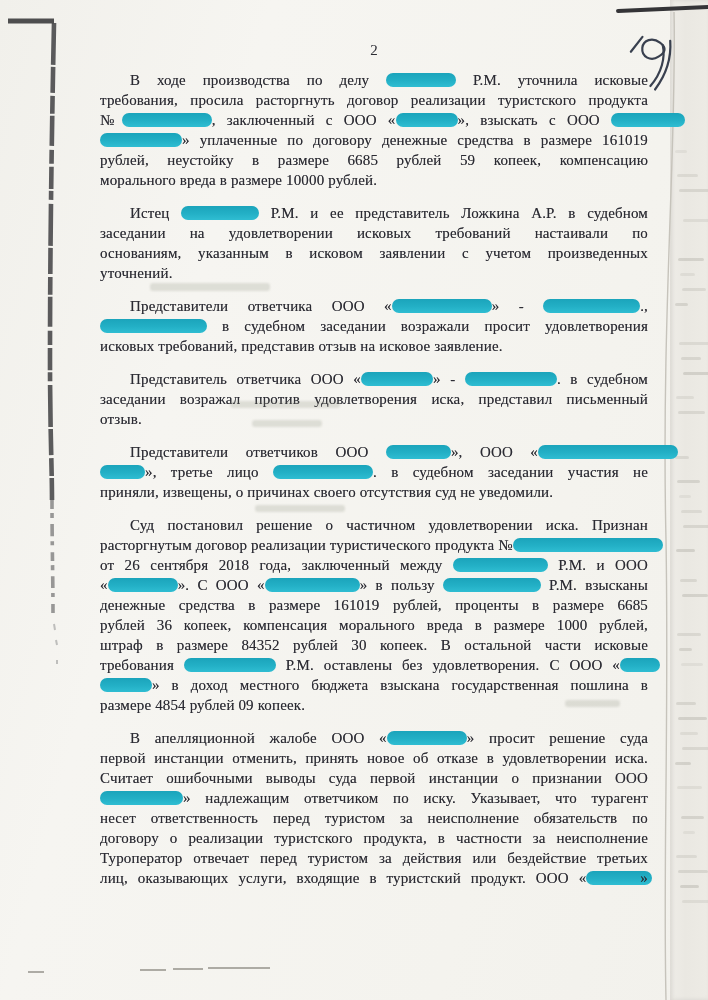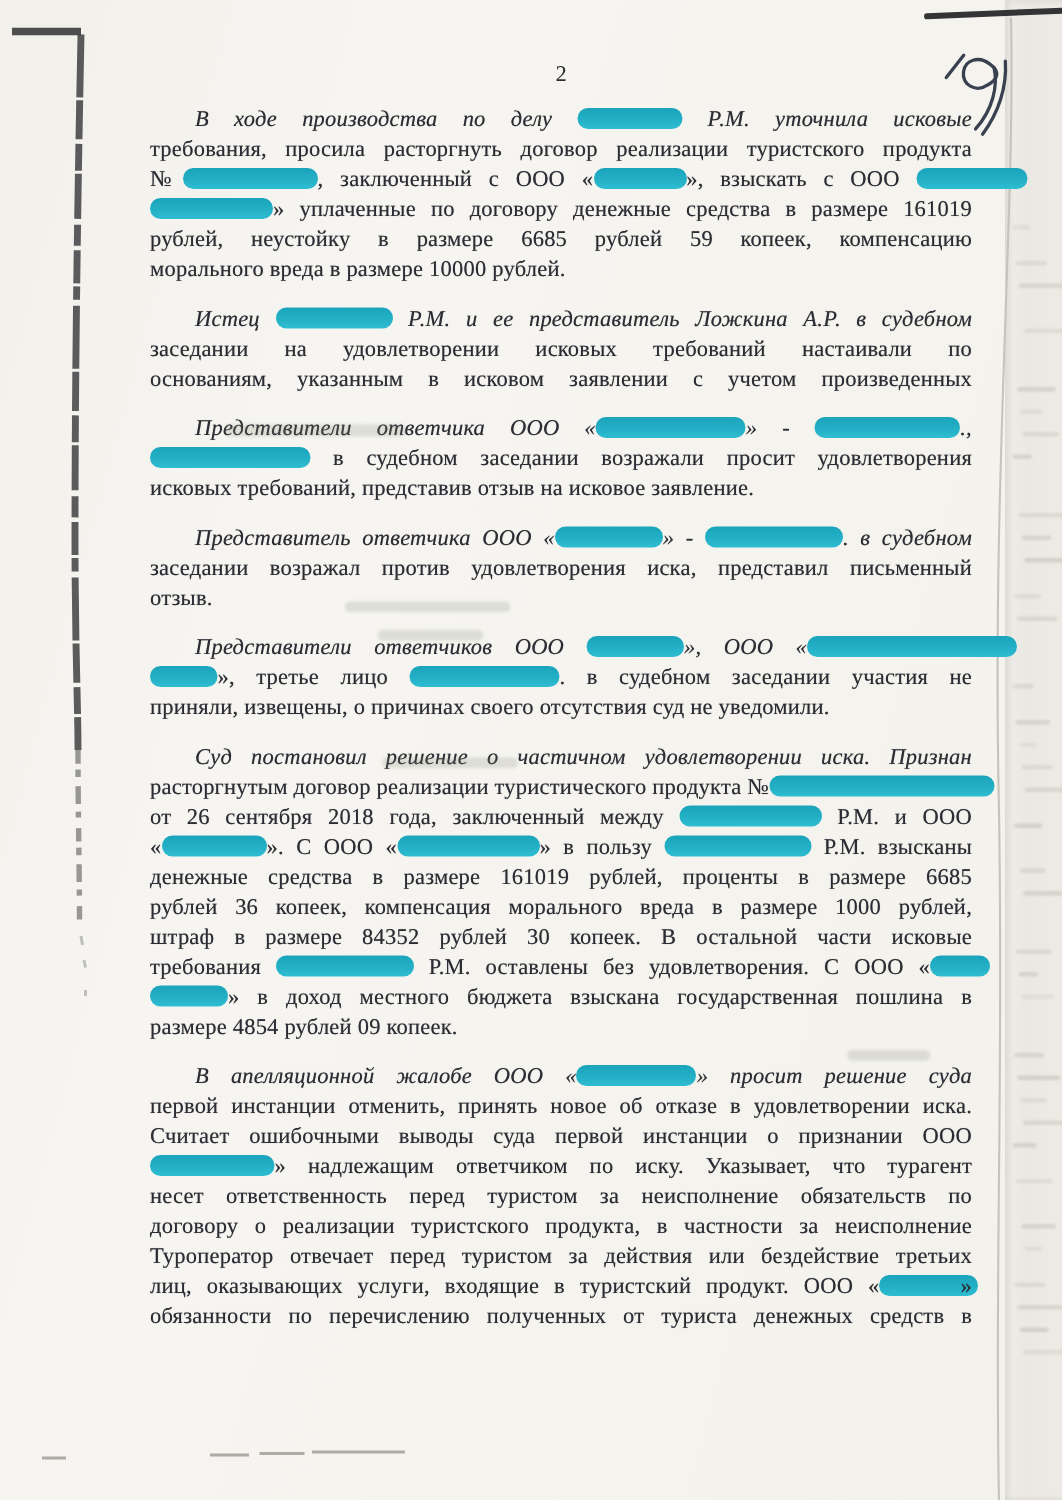--- a/index.html
+++ b/index.html
@@ -20,21 +20,21 @@
   
   #pagenum{position:absolute;left:100px;top:42px;width:548px;text-align:center;
            font-size:15px;color:#2c2c34;}
   #content{position:absolute;left:100px;top:70px;width:548px;color:#2b2b33;
            font-size:15px;letter-spacing:.15px;
            text-shadow:0 0 .5px rgba(43,43,51,.55);}
   .para{margin:0 0 13px 0;}
   .line{height:20px;line-height:20px;white-space:nowrap;
         text-align:justify;text-align-last:justify;}
   .line.last{text-align:left;text-align-last:left;}
-  .line.indent{padding-left:30px;font-style:italic;}
+  .line.indent{padding-left:30px;}
   .redact{display:inline-block;height:14px;border-radius:8px;vertical-align:-2px;
           background:linear-gradient(180deg,#1ba4bb,#2fbdd2 55%,#23b0c6);}
   
   #hwmark{position:absolute;left:620px;top:28px;width:64px;height:66px;}
   
   .smudge{position:absolute;background:rgba(125,130,108,.20);filter:blur(1.1px);border-radius:3px;}
   .dash{position:absolute;height:2px;background:#8f8d85;filter:blur(.4px);opacity:.7;}
 </style>
 </head>
 <body>
@@ -107,20 +107,21 @@
         <div class="line"><span>требования, просила расторгнуть договор реализации туристского продукта</span></div>
         <div class="line"><span>№</span><span class="redact" style="width: 90px; background: linear-gradient(rgb(27, 164, 187), rgb(35, 176, 198) 55%, rgb(47, 189, 210));"></span><span>, заключенный с ООО «</span><span class="redact" style="width: 62px; background: linear-gradient(rgb(27, 164, 187), rgb(35, 176, 198) 55%, rgb(47, 189, 210));"></span><span>», взыскать с ООО </span><span class="redact" style="width: 74px; background: linear-gradient(rgb(27, 164, 187), rgb(35, 176, 198) 55%, rgb(47, 189, 210)); margin-right: -37px;"></span></div>
         <div class="line"><span class="redact" style="width: 82px; background: linear-gradient(rgb(27, 164, 187), rgb(35, 176, 198) 55%, rgb(47, 189, 210));"></span><span>» уплаченные по договору денежные средства в размере 161019</span></div>
         <div class="line"><span>рублей, неустойку в размере 6685 рублей 59 копеек, компенсацию</span></div>
         <div class="line last"><span>морального вреда в размере 10000 рублей.</span></div>
       </div>
       <div class="para">
         <div class="line indent"><span>Истец </span><span class="redact" style="width: 78px; background: linear-gradient(rgb(27, 164, 187), rgb(35, 176, 198) 55%, rgb(47, 189, 210));"></span><span> Р.М. и ее представитель Ложкина А.Р. в судебном</span></div>
         <div class="line"><span>заседании на удовлетворении исковых требований настаивали по</span></div>
         <div class="line"><span>основаниям, указанным в исковом заявлении с учетом произведенных</span></div>
+        <div class="line last"><span>уточнений.</span></div>
       </div>
       <div class="para">
         <div class="line indent"><span>Представители ответчика ООО «</span><span class="redact" style="width: 100px; background: linear-gradient(rgb(27, 164, 187), rgb(35, 176, 198) 55%, rgb(47, 189, 210));"></span><span>» - </span><span class="redact" style="width: 97px; background: linear-gradient(rgb(27, 164, 187), rgb(35, 176, 198) 55%, rgb(47, 189, 210));"></span><span>.,</span></div>
         <div class="line"><span class="redact" style="width: 107px; background: linear-gradient(rgb(27, 164, 187), rgb(35, 176, 198) 55%, rgb(47, 189, 210));"></span><span> в судебном заседании возражали просит удовлетворения</span></div>
         <div class="line last"><span>исковых требований, представив отзыв на исковое заявление.</span></div>
       </div>
       <div class="para">
         <div class="line indent"><span>Представитель ответчика ООО «</span><span class="redact" style="width: 72px; background: linear-gradient(rgb(27, 164, 187), rgb(35, 176, 198) 55%, rgb(47, 189, 210));"></span><span>» - </span><span class="redact" style="width: 92px; background: linear-gradient(rgb(27, 164, 187), rgb(35, 176, 198) 55%, rgb(47, 189, 210));"></span><span>. в судебном</span></div>
         <div class="line"><span>заседании возражал против удовлетворения иска, представил письменный</span></div>
         <div class="line last"><span>отзыв.</span></div>
@@ -144,21 +145,20 @@
       </div>
       <div class="para">
         <div class="line indent"><span>В апелляционной жалобе ООО «</span><span class="redact" style="width: 80px; background: linear-gradient(rgb(27, 164, 187), rgb(35, 176, 198) 55%, rgb(47, 189, 210));"></span><span>» просит решение суда</span></div>
         <div class="line"><span>первой инстанции отменить, принять новое об отказе в удовлетворении иска.</span></div>
         <div class="line"><span>Считает ошибочными выводы суда первой инстанции о признании ООО</span></div>
         <div class="line"><span class="redact" style="width: 83px; background: linear-gradient(rgb(27, 164, 187), rgb(35, 176, 198) 55%, rgb(47, 189, 210));"></span><span>» надлежащим ответчиком по иску. Указывает, что турагент</span></div>
         <div class="line"><span>несет ответственность перед туристом за неисполнение обязательств по</span></div>
         <div class="line"><span>договору о реализации туристского продукта, в частности за неисполнение</span></div>
         <div class="line"><span>Туроператор отвечает перед туристом за действия или бездействие третьих</span></div>
         <div class="line"><span>лиц, оказывающих услуги, входящие в туристский продукт. ООО «</span><span class="redact" style="width: 66px; background: linear-gradient(rgb(27, 164, 187), rgb(35, 176, 198) 55%, rgb(47, 189, 210)); margin-right: -12px;"></span><span>»</span></div>
-        <div class="line"><span>обязанности по перечислению полученных от туриста денежных средств в</span></div>
       </div>
     </div>
 
   <div class="smudge" style="left:150px;top:283px;width:120px;height:8px"></div>
   <div class="smudge" style="left:230px;top:401px;width:110px;height:7px"></div>
   <div class="smudge" style="left:252px;top:420px;width:70px;height:7px"></div>
   <div class="smudge" style="left:255px;top:505px;width:90px;height:7px"></div>
   <div class="smudge" style="left:565px;top:700px;width:55px;height:7px"></div>
 
   <div class="dash" style="left:28px;top:971px;width:16px"></div>

